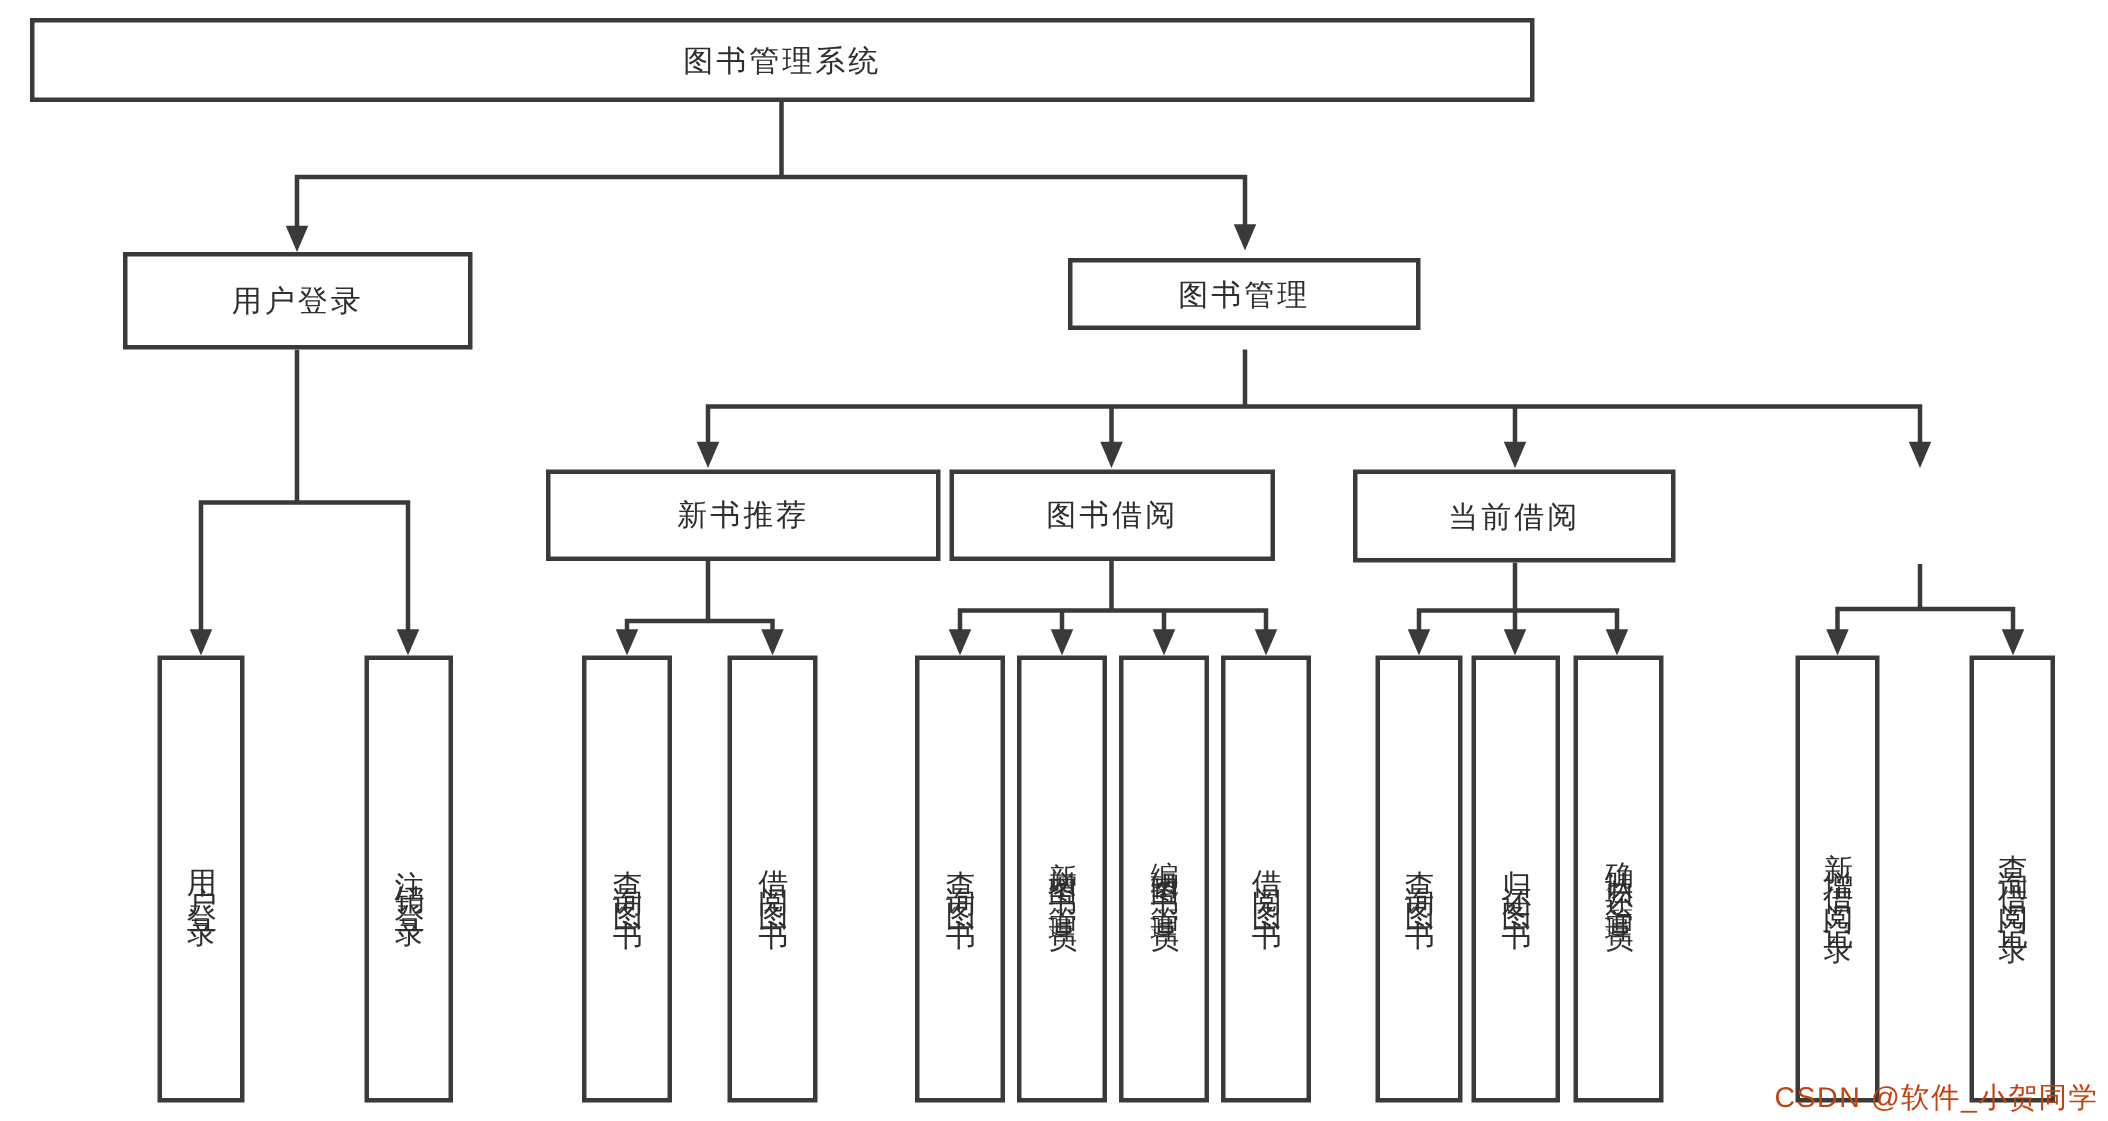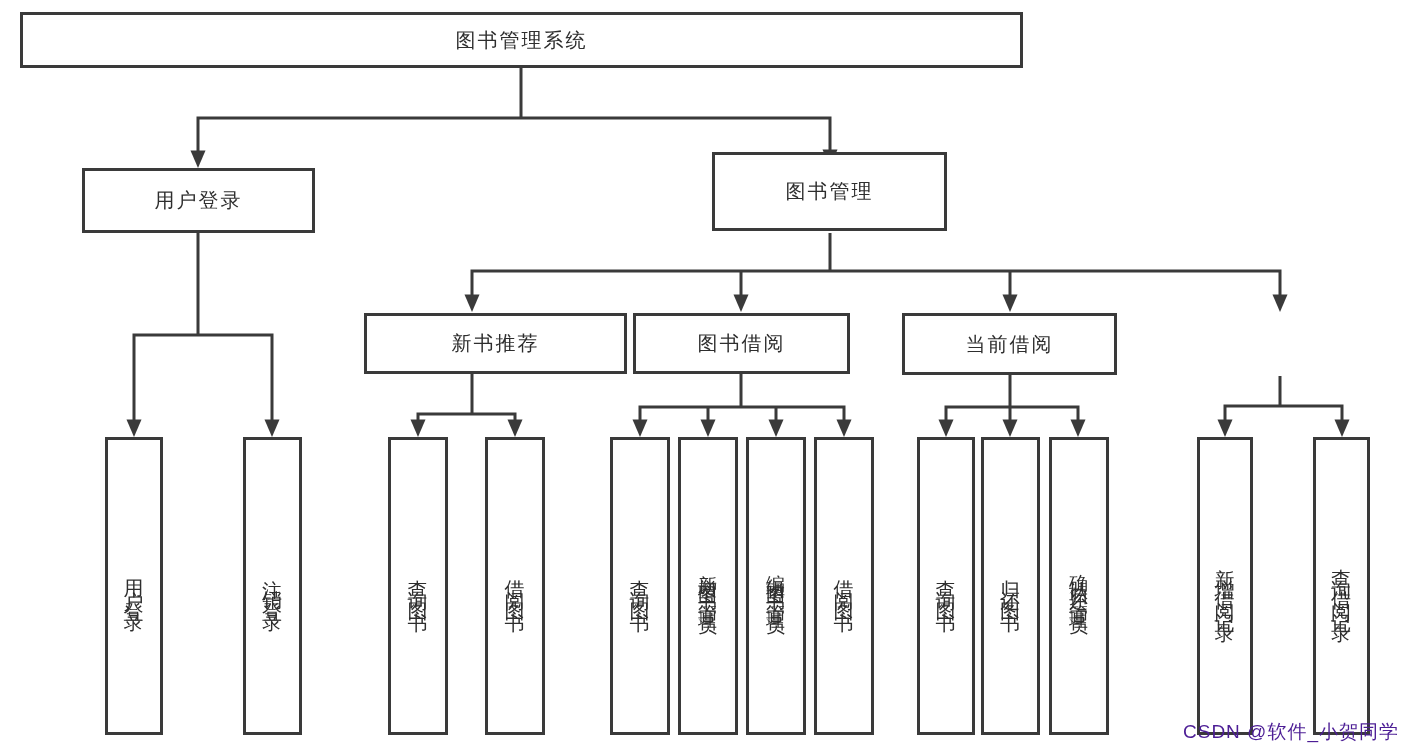--- a/index.html
+++ b/index.html
@@ -47,21 +47,21 @@
   .node .vtext.sm {
     font-size: 19px;
     letter-spacing: 6px;
   }
   .watermark {
     position: absolute;
     left: 1183px;
     top: 719px;
     z-index: 5;
     font-size: 19px;
-    color: #4c1d95;
+    color: #c2410c;
     letter-spacing: 1px;
     white-space: nowrap;
   }
 </style>
 </head>
 <body>
 
 <div class="canvas">
 
   <svg class="wires" viewBox="0 0 1405 747" aria-hidden="true">
@@ -114,21 +114,21 @@
     </g>
   </svg>
 
   <div class="node" style="left:20px; top:12px; width:1003px; height:56px">
     <span class="hlabel">图书管理系统</span>
   </div>
 
   <div class="node" style="left:82px; top:168px; width:233px; height:65px">
     <span class="hlabel">用户登录</span>
   </div>
-  <div class="node" style="left:712px; top:152px; width:235px; height:79px">
+  <div class="node" style="left:712px; top:172px; width:235px; height:48px">
     <span class="hlabel">图书管理</span>
   </div>
 
   <div class="node" style="left:364px; top:313px; width:263px; height:61px">
     <span class="hlabel">新书推荐</span>
   </div>
   <div class="node" style="left:633px; top:313px; width:217px; height:61px">
     <span class="hlabel">图书借阅</span>
   </div>
   <div class="node" style="left:902px; top:313px; width:215px; height:62px">

